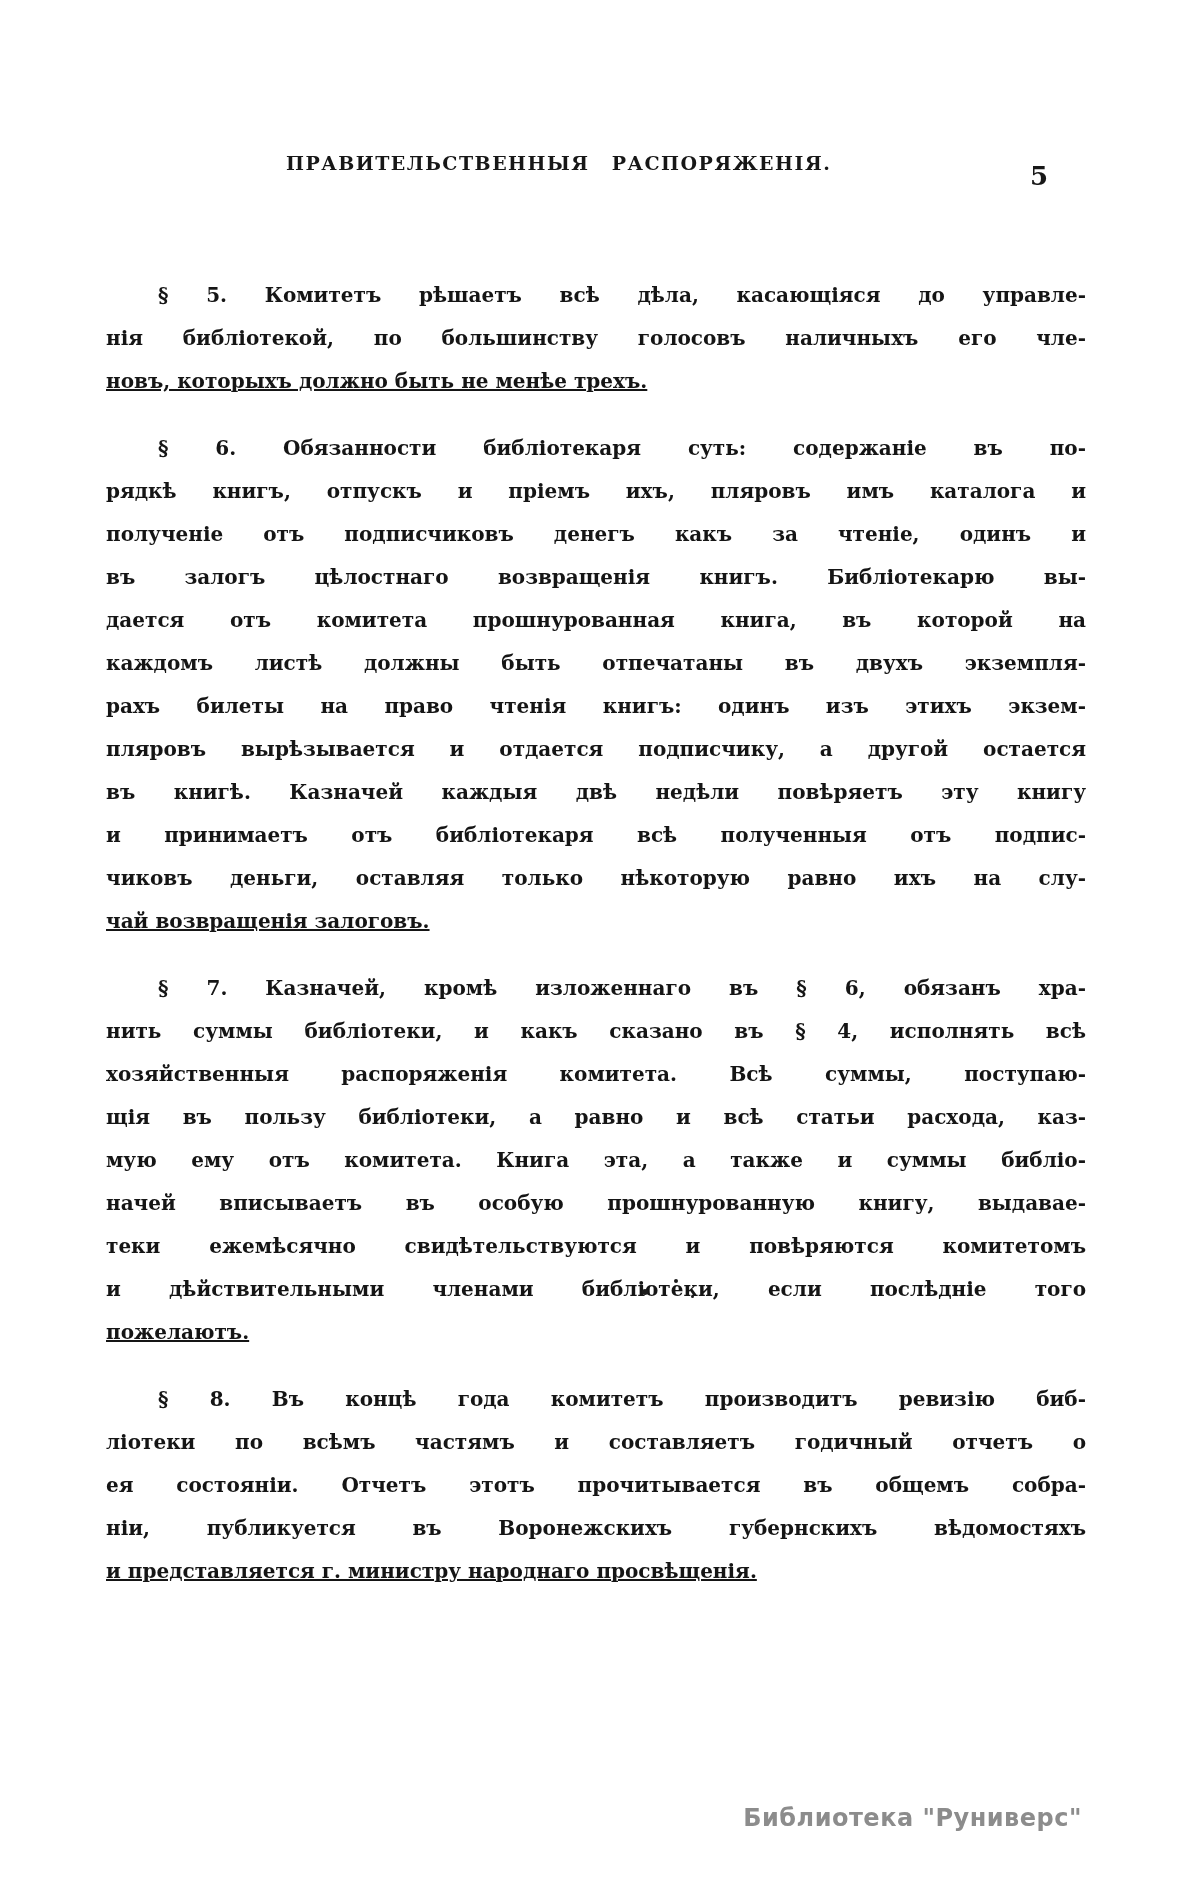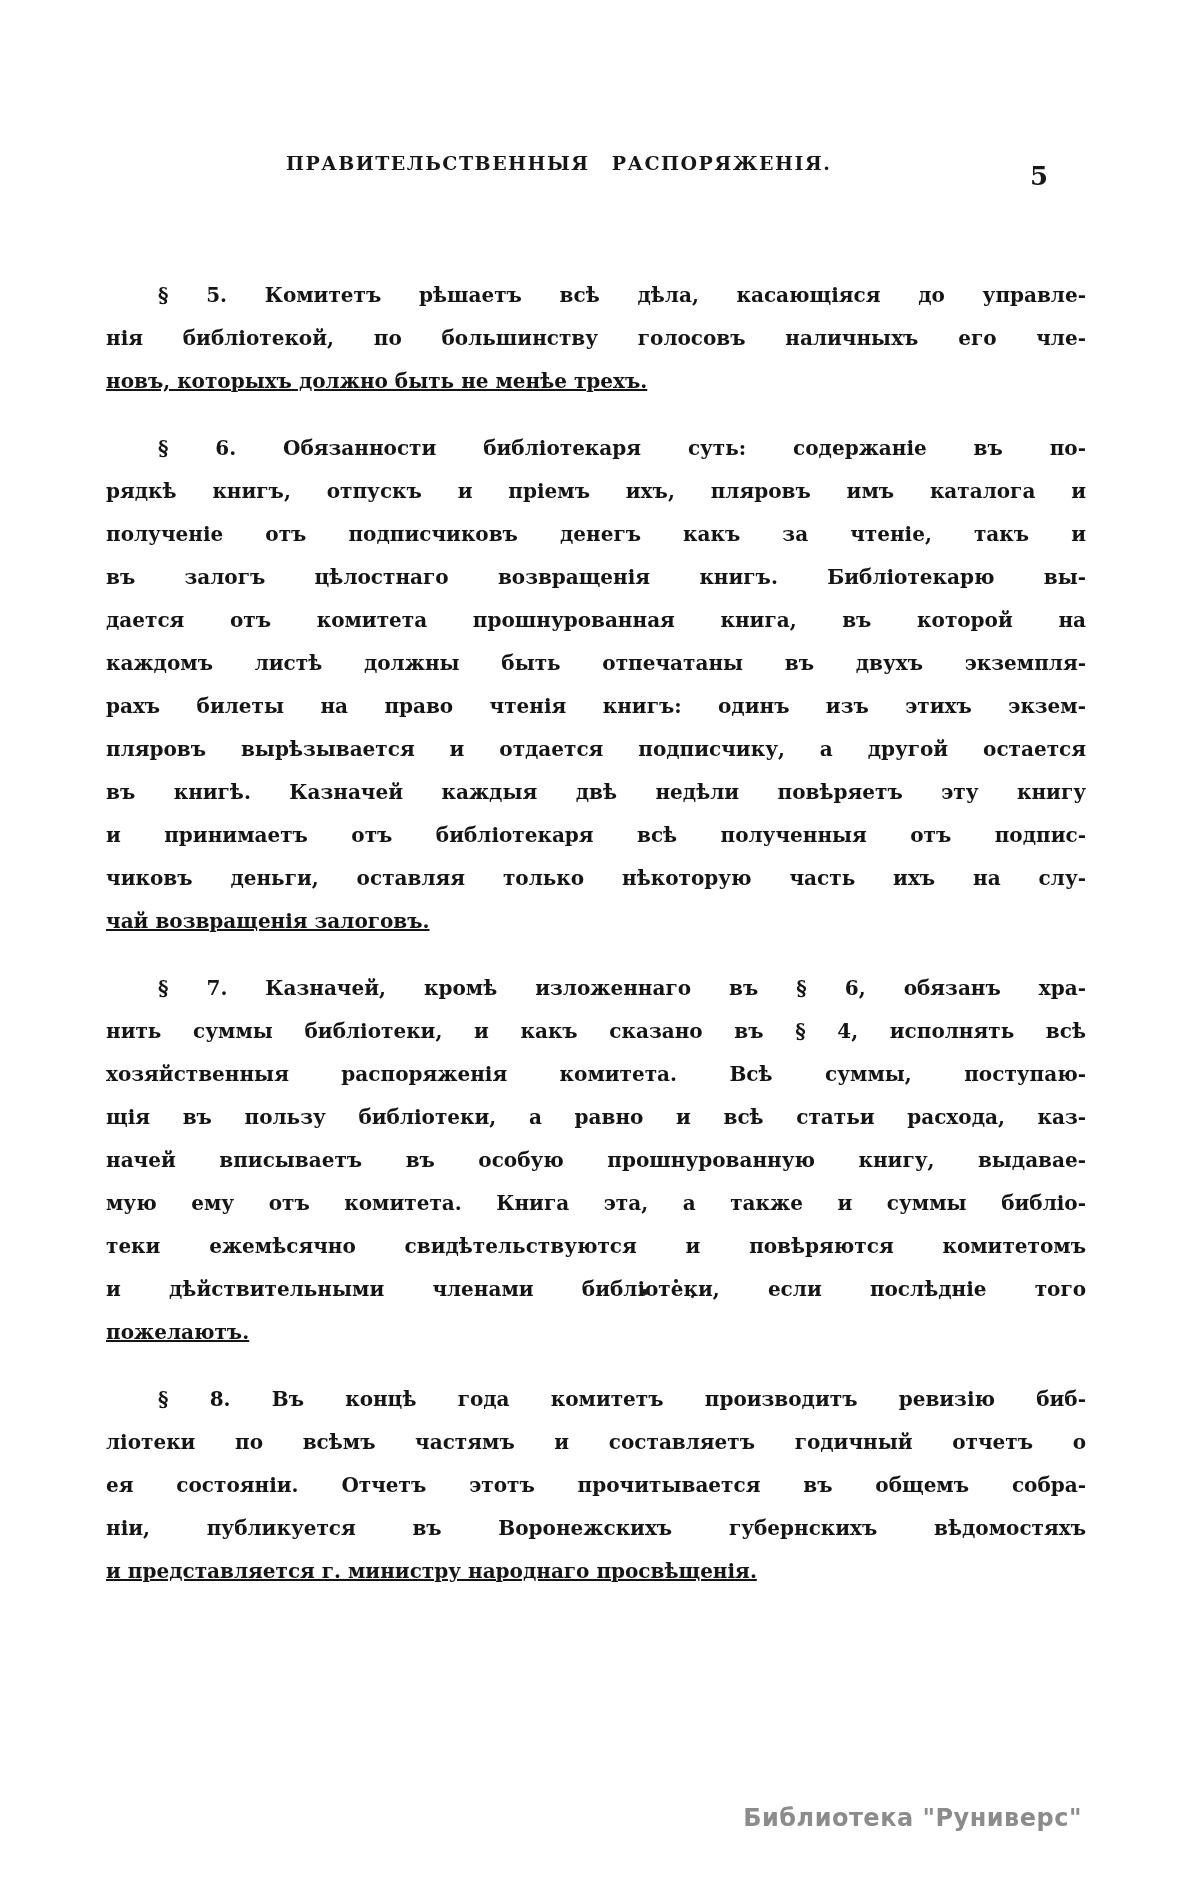--- a/index.html
+++ b/index.html
@@ -78,38 +78,38 @@
 
 <main class="text-block" id="paragraphs">
     <div class="paragraph">
       <div class="line first">§ 5. Комитетъ рѣшаетъ всѣ дѣла, касающіяся до управле-</div>
       <div class="line">нія библіотекой, по большинству голосовъ наличныхъ его чле-</div>
       <div class="line plast">новъ, которыхъ должно быть не менѣе трехъ.</div>
     </div>
     <div class="paragraph">
       <div class="line first">§ 6. Обязанности библіотекаря суть: содержаніе въ по-</div>
       <div class="line">рядкѣ книгъ, отпускъ и пріемъ ихъ, пляровъ имъ каталога и</div>
-      <div class="line">полученіе отъ подписчиковъ денегъ какъ за чтеніе, такъ и</div>
+      <div class="line">полученіе отъ подписчиковъ денегъ какъ за чтеніе, одинъ и</div>
       <div class="line">въ залогъ цѣлостнаго возвращенія книгъ. Библіотекарю вы-</div>
       <div class="line">дается отъ комитета прошнурованная книга, въ которой на</div>
       <div class="line">каждомъ листѣ должны быть отпечатаны въ двухъ экземпля-</div>
       <div class="line">рахъ билеты на право чтенія книгъ: одинъ изъ этихъ экзем-</div>
       <div class="line">пляровъ вырѣзывается и отдается подписчику, а другой остается</div>
       <div class="line">въ книгѣ. Казначей каждыя двѣ недѣли повѣряетъ эту книгу</div>
       <div class="line">и принимаетъ отъ библіотекаря всѣ полученныя отъ подпис-</div>
-      <div class="line">чиковъ деньги, оставляя только нѣкоторую часть ихъ на слу-</div>
+      <div class="line">чиковъ деньги, оставляя только нѣкоторую равно ихъ на слу-</div>
       <div class="line plast">чай возвращенія залоговъ.</div>
     </div>
     <div class="paragraph">
       <div class="line first">§ 7. Казначей, кромѣ изложеннаго въ § 6, обязанъ хра-</div>
       <div class="line">нить суммы библіотеки, и какъ сказано въ § 4, исполнять всѣ</div>
       <div class="line">хозяйственныя распоряженія комитета. Всѣ суммы, поступаю-</div>
       <div class="line">щія въ пользу библіотеки, а равно и всѣ статьи расхода, каз-</div>
+      <div class="line">мую ему отъ комитета. Книга эта, а также и суммы библіо-</div>
       <div class="line">начей вписываетъ въ особую прошнурованную книгу, выдавае-</div>
-      <div class="line">мую ему отъ комитета. Книга эта, а также и суммы библіо-</div>
       <div class="line">теки ежемѣсячно свидѣтельствуются и повѣряются комитетомъ</div>
       <div class="line">и дѣйствительными членами библіотеки, если послѣдніе того</div>
       <div class="line plast">пожелаютъ.</div>
     </div>
     <div class="paragraph">
       <div class="line first">§ 8. Въ концѣ года комитетъ производитъ ревизію биб-</div>
       <div class="line">ліотеки по всѣмъ частямъ и составляетъ годичный отчетъ о</div>
       <div class="line">ея состояніи. Отчетъ этотъ прочитывается въ общемъ собра-</div>
       <div class="line">ніи, публикуется въ Воронежскихъ губернскихъ вѣдомостяхъ</div>
       <div class="line plast">и представляется г. министру народнаго просвѣщенія.</div>

